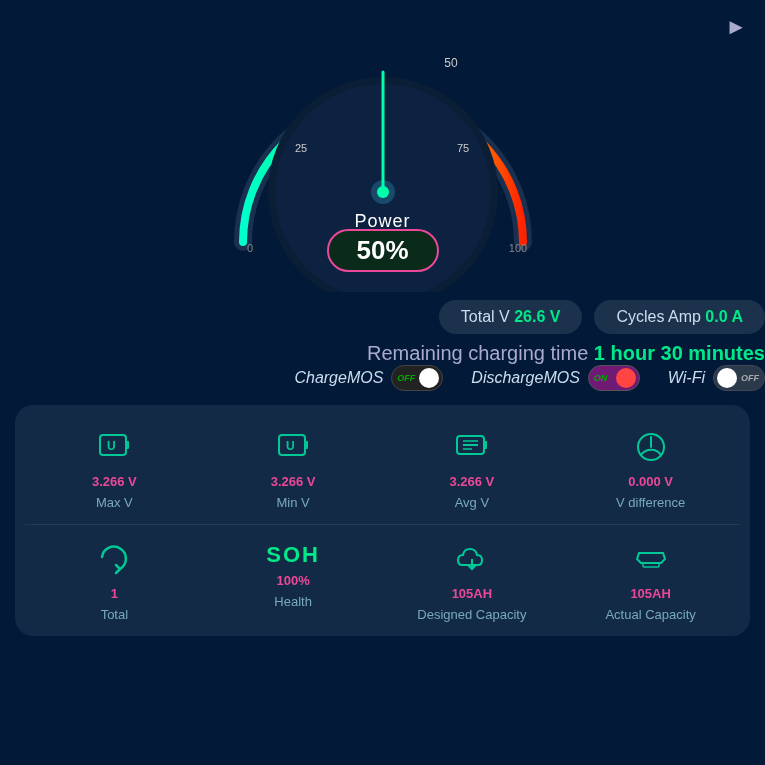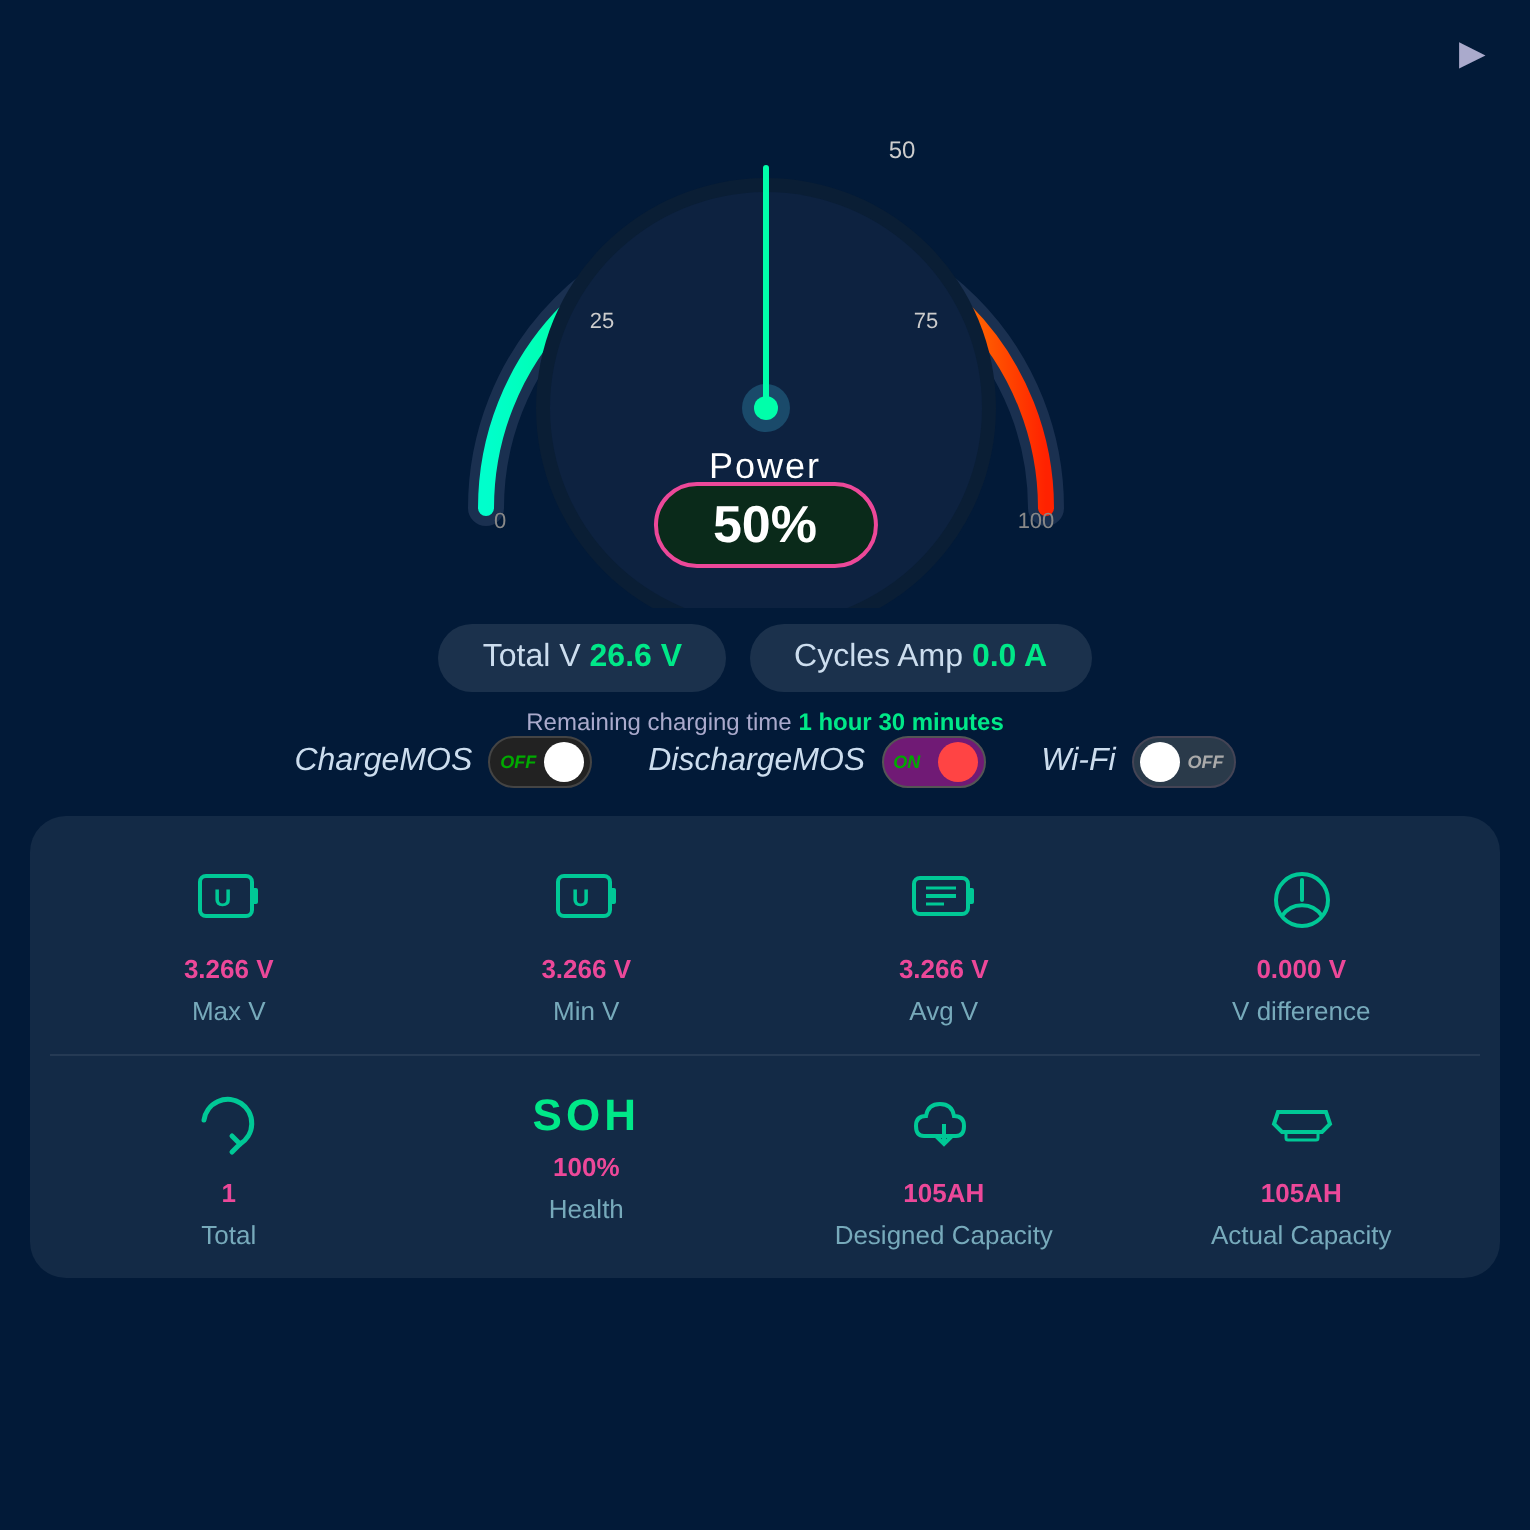--- a/index.html
+++ b/index.html
@@ -12,22 +12,22 @@
       display: flex;
       flex-direction: column;
       align-items: center;
     }
 
     
     .top-area {
       width: 100%;
       display: flex;
       flex-direction: column;
-      align-items: center;
-      padding-top: 24px;
+      align-items: flex-end;
+      padding-top: 12px;
     }
 
     
     .gauge-container {
       position: relative;
       width: 380px;
       height: 280px;
       margin: 0 auto;
     }
 
@@ -83,21 +83,21 @@
     }
 
     .stat-pill.amp .val {
       color: #00e888;
     }
 
     
     .charging-time {
       margin-top: 8px;
       color: #aac;
-      font-size: 12px;
+      font-size: 20px;
     }
 
     .charging-time .time-val {
       color: #00e888;
       font-weight: 600;
     }
 
     
     .toggles-row {
       display: flex;

